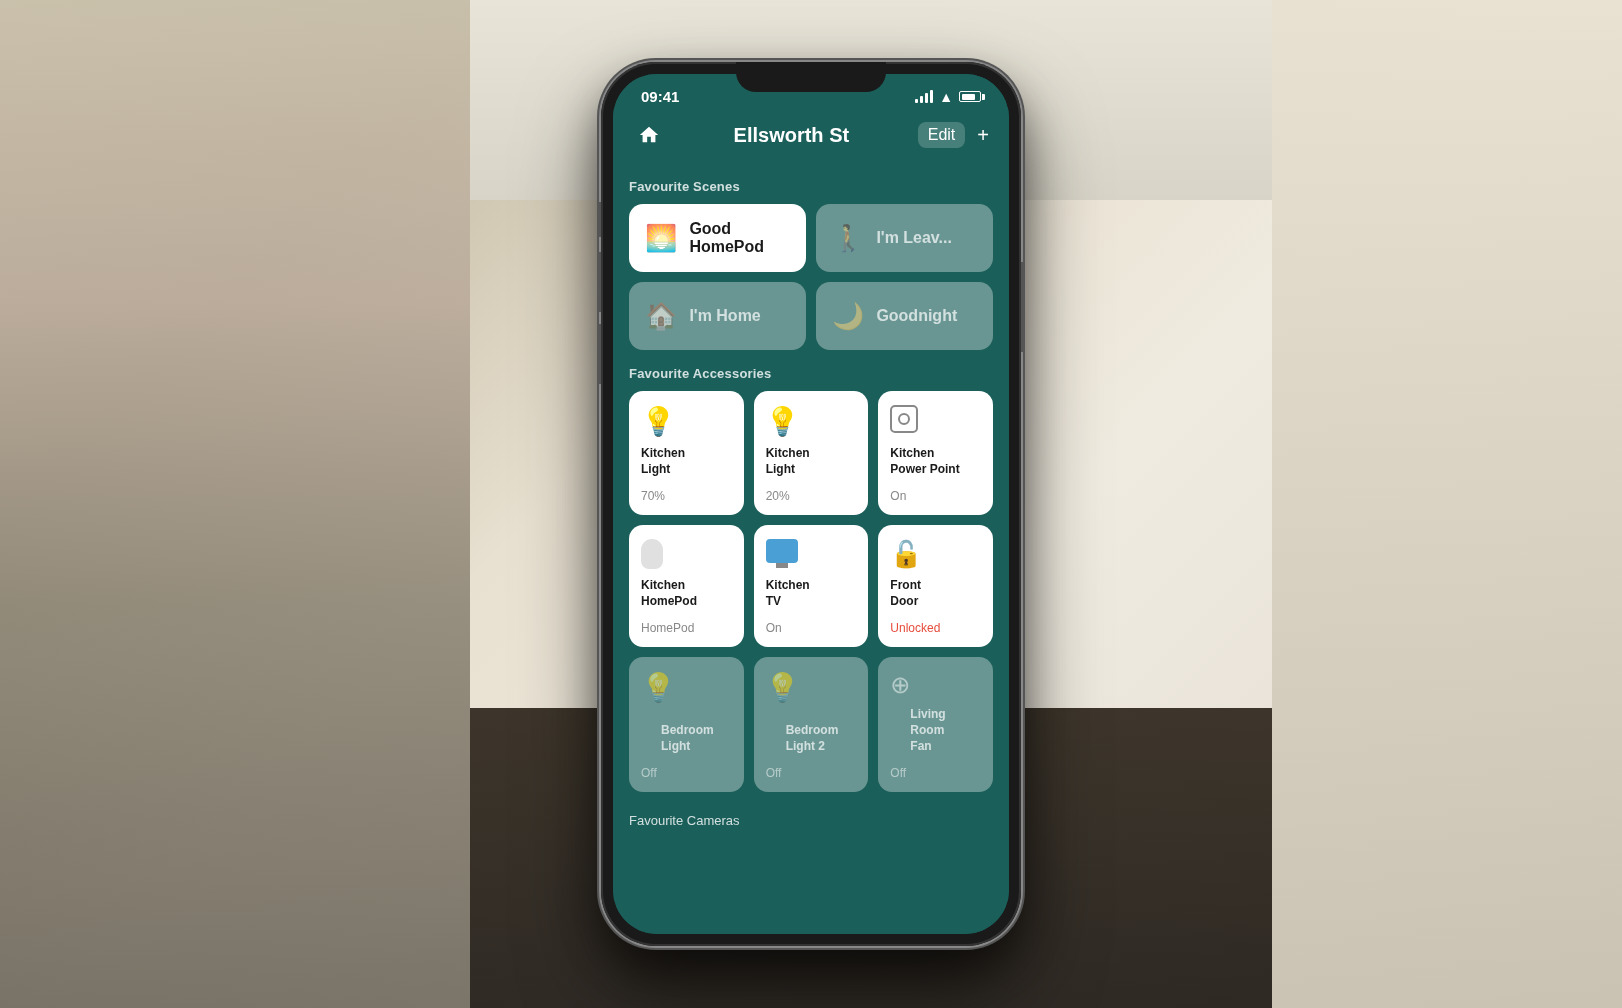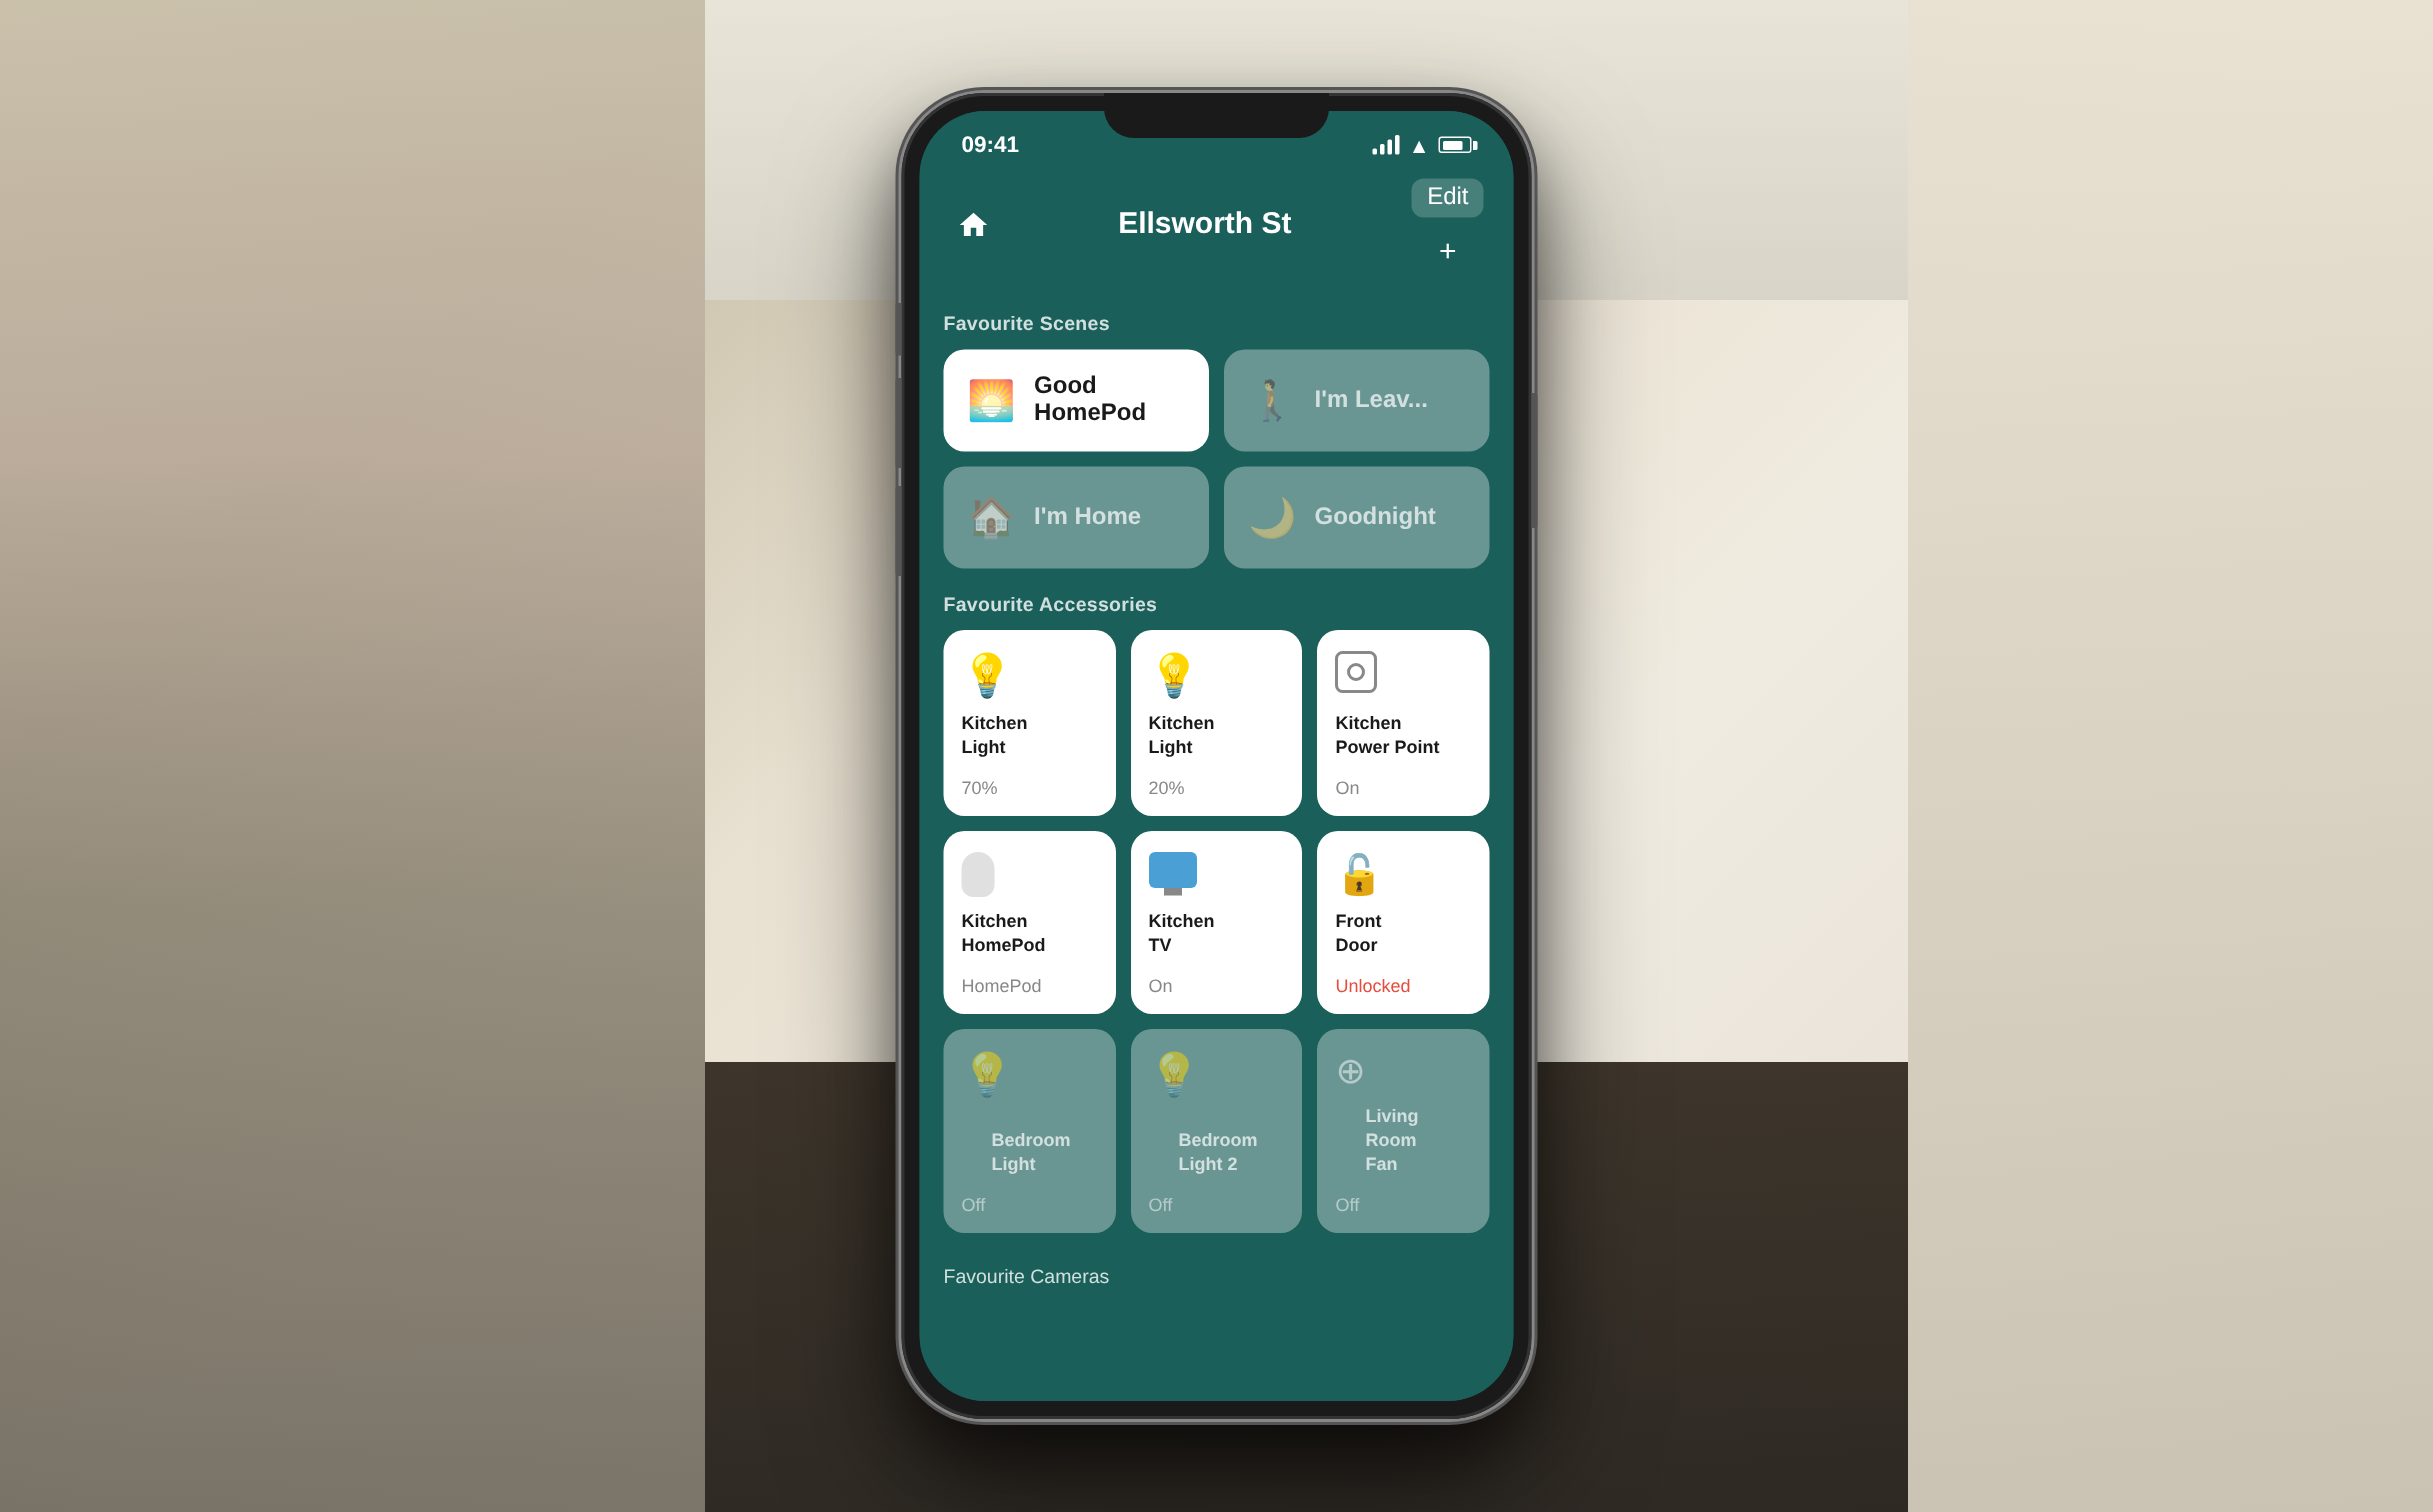--- a/index.html
+++ b/index.html
@@ -180,21 +180,20 @@
     .nav-title {
       font-size: 20px;
       font-weight: 600;
       color: white;
     }
 
     .nav-actions {
       display: flex;
       gap: 12px;
       align-items: center;
-      flex-direction: column;
     }
 
     .nav-edit-btn {
       font-size: 16px;
       font-weight: 500;
       color: white;
       background: rgba(255,255,255,0.2);
       border: none;
       border-radius: 8px;
       padding: 4px 10px;

